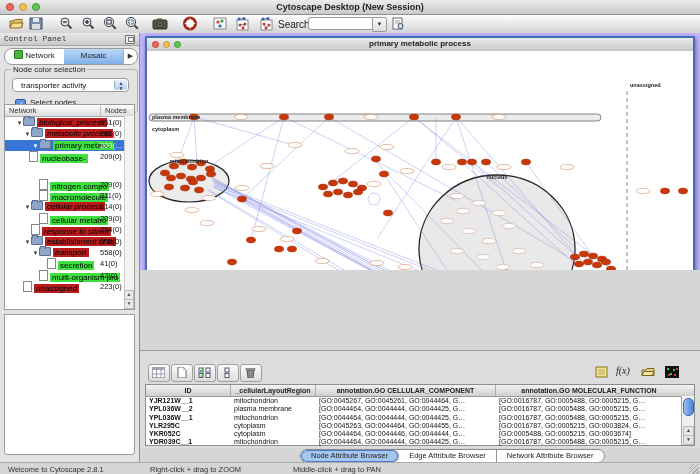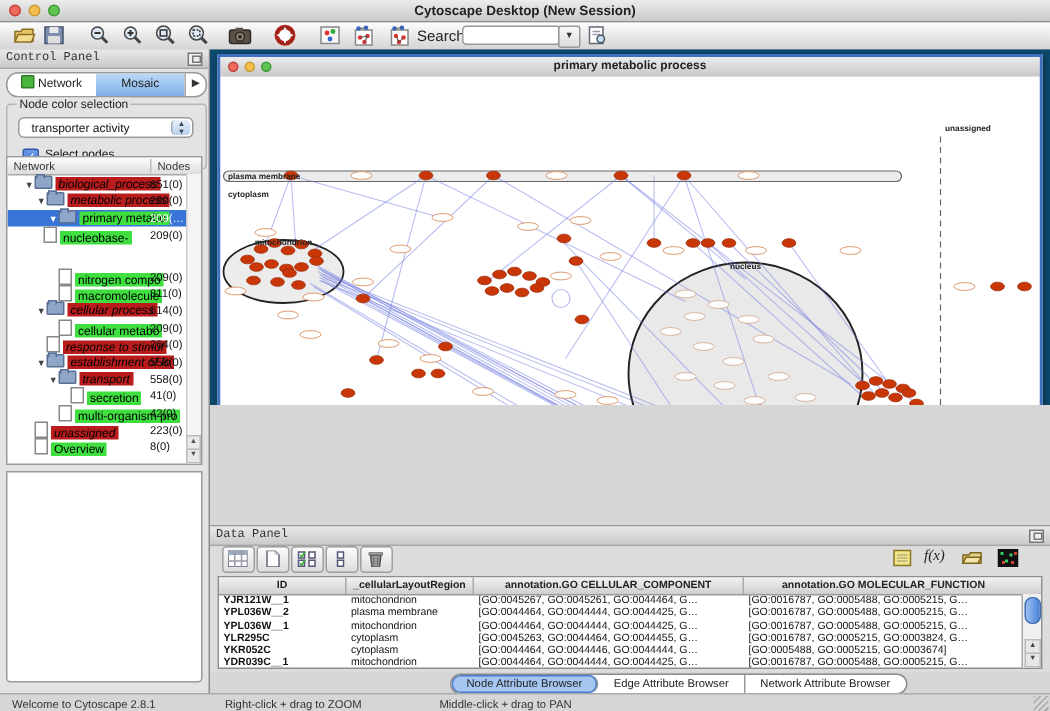--- a/index.html
+++ b/index.html
@@ -73,21 +73,21 @@
   .tlabel.r{background:#b91c1c;font-style:italic;}
   .tcount{position:absolute;left:95px;top:0;font-size:7.5px;color:#111;}
   .trow.sel .tcount{color:#fff;}
   #tree-sb{position:absolute;right:0;top:11px;bottom:0;width:9px;border-left:1px solid #ccc;background:#f4f4f4;}
   #tree-sb .a{position:absolute;right:0;width:8px;height:8px;border:1px solid #bbb;background:#e8e8e8;
     font-size:5px;line-height:7px;text-align:center;color:#555;}
   #tree-sb .up{bottom:9px;} #tree-sb .dn{bottom:0;}
   #cp-blank{position:absolute;left:4px;top:281px;width:131px;height:141px;background:#fff;
     border:1px solid #9a9a9a;box-sizing:border-box;border-radius:0 0 3px 3px;}
   
-  #workspace{position:absolute;left:140px;top:33px;width:560px;height:237px;background:#0c4a6e;overflow:hidden;}
+  #workspace{position:absolute;left:140px;top:33px;width:560px;height:237px;background:#c4b5fd;overflow:hidden;}
   #peek{position:absolute;left:10px;top:300px;width:545px;height:16px;z-index:1;}
   #peek .dark{position:absolute;left:0;top:0;width:110px;height:15px;}
   #peek .bluechip{position:absolute;top:0;height:15px;background:#3f6fbe;border:1px solid #2a4e8c;box-sizing:border-box;}
   #peek .thumb{position:absolute;top:1px;height:13px;background:#fafafa;border:1px solid #8a8a8a;box-sizing:border-box;}
   #net-window{position:absolute;left:5px;top:3px;width:550px;height:302px;z-index:2;
     border:2px solid #3f6fbe;background:#fff;box-shadow:1px 2px 5px rgba(0,0,0,.45);box-sizing:border-box;}
   #nw-titlebar{height:13px;background:linear-gradient(#ececec,#c7c7c7);border-bottom:1px solid #999;position:relative;}
   #nw-titlebar .t{position:absolute;left:0;right:0;top:1px;text-align:center;font-size:8px;font-weight:bold;color:#222;}
   .tl2{position:absolute;top:3px;width:7px;height:7px;border-radius:50%;box-sizing:border-box;}
   .tl2.r{left:5px;background:#ee6a5e;border:1px solid #c24238;}
@@ -284,21 +284,20 @@
           <div class="trow" style="padding-left: 27px; margin-top: 16px;"><span class="arr"></span><span class="ticon d"></span><span class="tlabel g">nitrogen compo</span><span class="tcount">209(0)</span></div>
           <div class="trow" style="padding-left: 27px;"><span class="arr"></span><span class="ticon d"></span><span class="tlabel g">macromolecule</span><span class="tcount">311(0)</span></div>
           <div class="trow" style="padding-left: 19px;"><span class="arr">▼</span><span class="ticon f"></span><span class="tlabel r">cellular process</span><span class="tcount">614(0)</span></div>
           <div class="trow" style="padding-left: 27px;"><span class="arr"></span><span class="ticon d"></span><span class="tlabel g">cellular metabo</span><span class="tcount">209(0)</span></div>
           <div class="trow" style="padding-left: 19px;"><span class="arr"></span><span class="ticon d"></span><span class="tlabel r">response to stimul</span><span class="tcount">264(0)</span></div>
           <div class="trow" style="padding-left: 19px;"><span class="arr">▼</span><span class="ticon f"></span><span class="tlabel r">establishment of lo</span><span class="tcount">558(0)</span></div>
           <div class="trow" style="padding-left: 27px;"><span class="arr">▼</span><span class="ticon f"></span><span class="tlabel r">transport</span><span class="tcount">558(0)</span></div>
           <div class="trow" style="padding-left: 35px;"><span class="arr"></span><span class="ticon d"></span><span class="tlabel g">secretion</span><span class="tcount">41(0)</span></div>
           <div class="trow" style="padding-left: 27px;"><span class="arr"></span><span class="ticon d"></span><span class="tlabel g">multi-organism pro</span><span class="tcount">42(0)</span></div>
           <div class="trow" style="padding-left: 11px;"><span class="arr"></span><span class="ticon d"></span><span class="tlabel r">unassigned</span><span class="tcount">223(0)</span></div>
-          <div class="trow" style="padding-left: 11px;"><span class="arr"></span><span class="ticon d"></span><span class="tlabel g">Overview</span><span class="tcount">8(0)</span></div>
         </div>
       <div id="tree-sb">
         <div class="a up">▲</div>
         <div class="a dn">▼</div>
       </div>
     </div>
     <div id="cp-blank"></div>
   </div>
 
   <div id="workspace">
@@ -513,24 +512,20 @@
           <text x="42" y="112" font-size="5.5" font-weight="bold" fill="#222" font-family="Liberation Sans, DejaVu Sans, sans-serif" text-anchor="middle">mitochondrion</text>
           <text x="350" y="128" font-size="5.5" font-weight="bold" fill="#222" font-family="Liberation Sans, DejaVu Sans, sans-serif" text-anchor="middle">nucleus</text>
           <text x="116" y="234" font-size="5.5" font-weight="bold" fill="#222" font-family="Liberation Sans, DejaVu Sans, sans-serif" text-anchor="start">endoplasmic reticulum</text>
           <text x="483" y="36" font-size="5.5" font-weight="bold" fill="#222" font-family="Liberation Sans, DejaVu Sans, sans-serif" text-anchor="start">unassigned</text>
         </svg>
       <div id="nw-grip"></div>
     </div>
   </div>
 
   <div id="data-panel">
-    <div class="panel-head">
-      <span>Data Panel</span>
-      <span class="float-ic"></span>
-    </div>
     <div id="dp-toolbar">
       <div class="dpb" style="left:8px">
           <svg width="13" height="11" viewBox="0 0 13 11">
             <rect x="0" y="0" width="13" height="11" fill="#fff" stroke="#557"></rect>
             <rect x="0" y="0" width="13" height="3" fill="#9ab"></rect>
             <line x1="0" y1="7" x2="13" y2="7" stroke="#99a"></line>
             <line x1="4.5" y1="0" x2="4.5" y2="11" stroke="#99a"></line>
             <line x1="9" y1="0" x2="9" y2="11" stroke="#99a"></line>
           </svg>
         </div>

